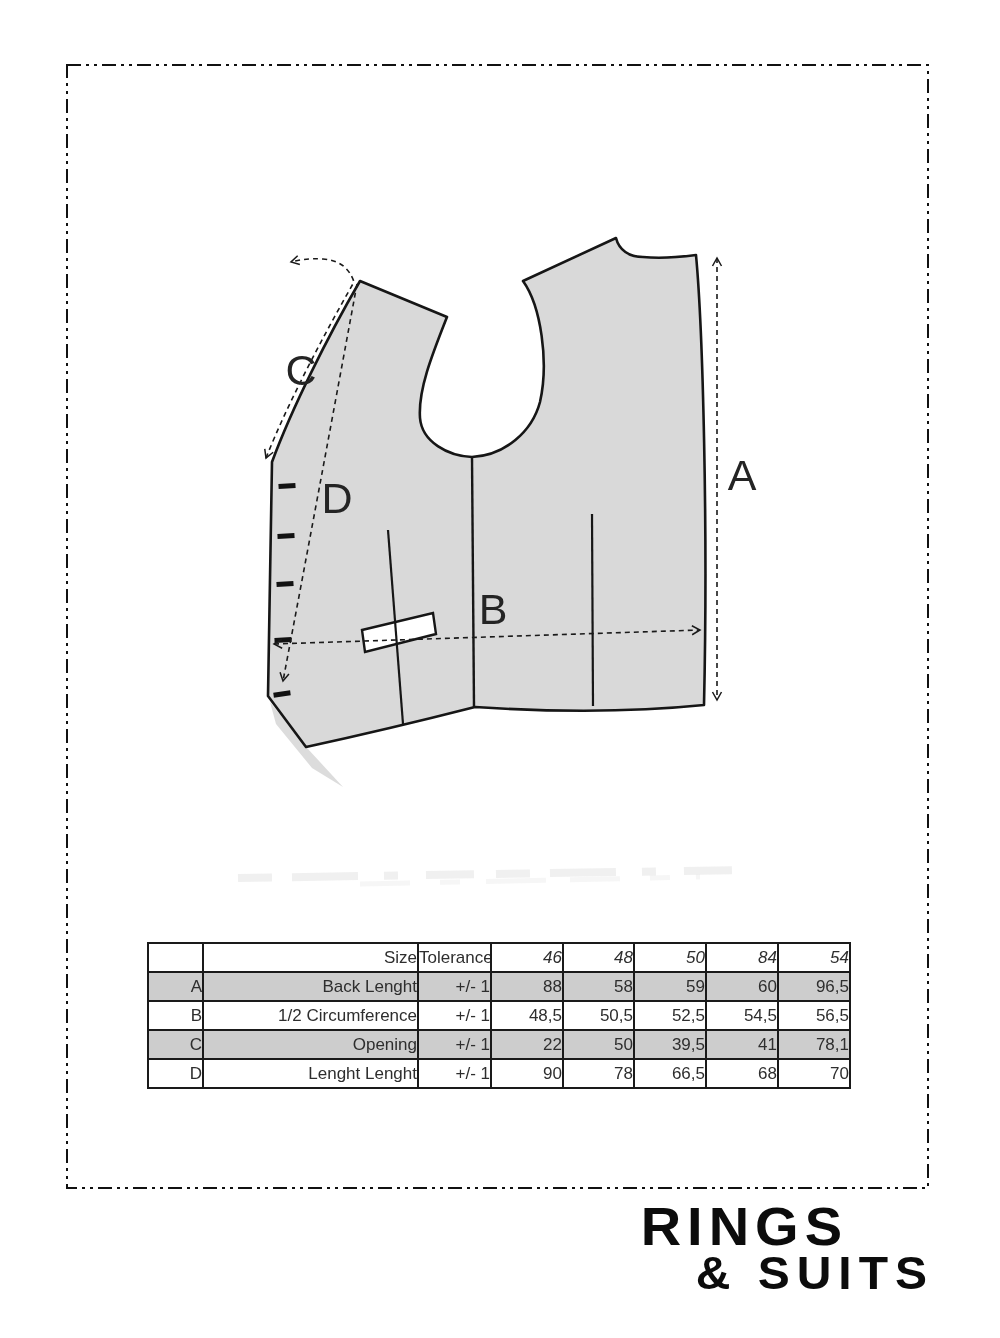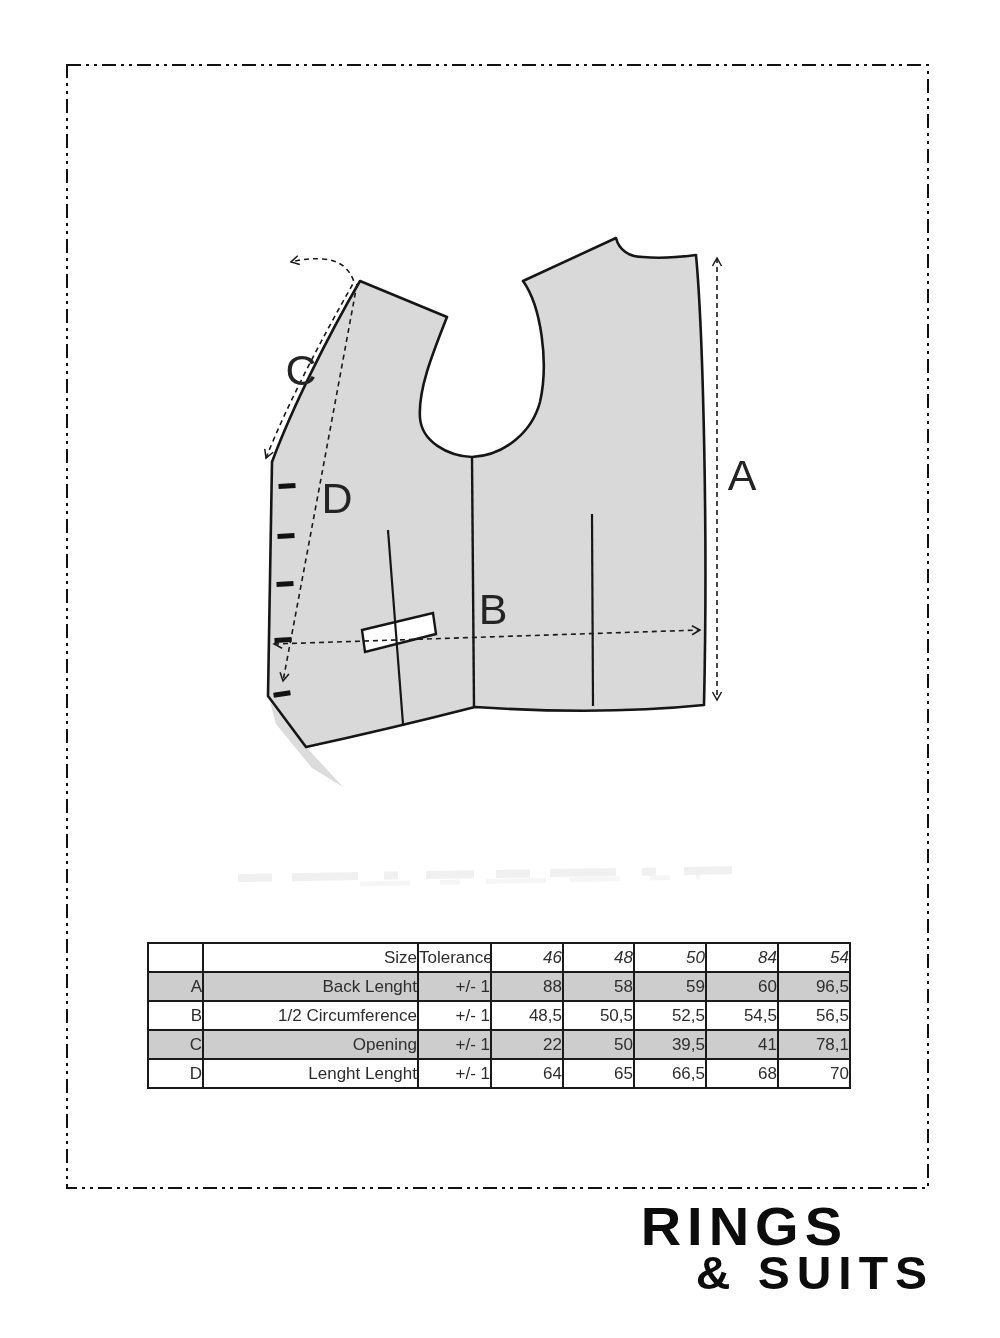--- a/index.html
+++ b/index.html
@@ -158,22 +158,22 @@
       <td>22</td>
       <td>50</td>
       <td>39,5</td>
       <td>41</td>
       <td>78,1</td>
     </tr>
     <tr>
       <td class="c-letter">D</td>
       <td>Lenght Lenght</td>
       <td class="c-tol">+/- 1</td>
-      <td>64</td>
-      <td>65</td>
+      <td>90</td>
+      <td>78</td>
       <td>66,5</td>
       <td>68</td>
       <td>70</td>
     </tr>
   </tbody>
     </table>
 
   <div>
     <div class="logo-line logo-line1">RINGS</div>
     <div class="logo-line logo-line2">&amp; SUITS</div>

